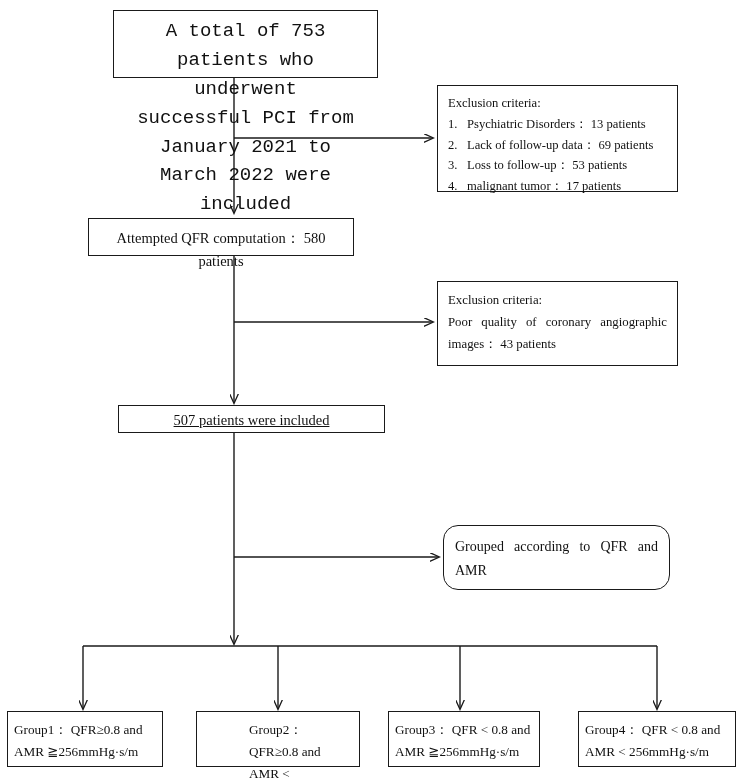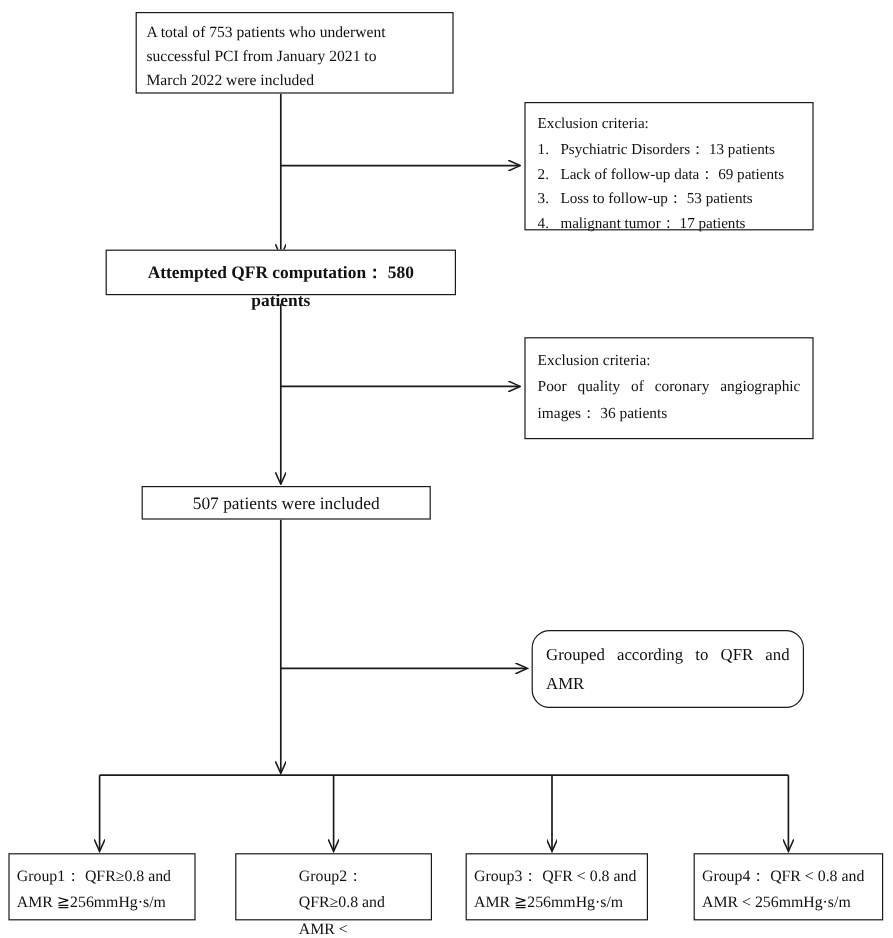--- a/index.html
+++ b/index.html
@@ -20,37 +20,37 @@
     border:1.4px solid #1a1a1a;
     background:#ffffff;
     font-size:14.5px;
     line-height:1.62;
     color:#111111;
   }
   .node .inner{padding:5px 9px;}
 
   
   #n-enrolled{left:113px;top:10px;width:265px;height:68px;}
-  #n-enrolled .inner{text-align:left;padding:6px 8px;font-size:13px;line-height:1.52;}
+  #n-enrolled .inner{text-align:center;padding:6px 8px;font-size:19px;line-height:1.52;font-family:Liberation Mono, monospace;}
 
   #n-excl1{left:437px;top:85px;width:241px;height:107px;}
   #n-excl1 .inner{padding:7px 10px;font-size:12.6px;line-height:1.62;}
   #n-excl1 .hdr{display:block;margin-bottom:1px;}
   ol.crit{margin:0;padding:0;list-style:none;}
   ol.crit li{display:flex;gap:4px;white-space:nowrap;}
   ol.crit li .num{width:15px;flex:none;}
 
-  #n-qfr{left:88px;top:208px;width:292px;height:38px;font-weight:bold;}
+  #n-qfr{left:88px;top:218px;width:266px;height:38px;}
   #n-qfr .inner{text-align:center;padding:8px 8px;font-size:14.5px;}
 
   #n-excl2{left:437px;top:281px;width:241px;height:85px;}
   #n-excl2 .inner{padding:7px 10px;font-size:12.8px;line-height:1.72;}
   #n-excl2 .just{text-align:justify;text-align-last:left;}
 
-  #n-included{left:118px;top:405px;width:241px;height:28px;}
+  #n-included{left:118px;top:405px;width:267px;height:28px;text-decoration:underline;}
   #n-included .inner{text-align:center;padding:3px 6px;font-size:14.5px;}
 
   #n-grouped{left:443px;top:525px;width:227px;height:65px;border-radius:15px;}
   #n-grouped .inner{padding:9px 11px;font-size:14px;line-height:1.68;text-align:justify;text-align-last:left;}
 
   .grp{top:711px;height:56px;}
   .grp .inner{padding:7px 6px;font-size:13.2px;line-height:1.65;text-align:left;}
   #g1{left:7px;width:156px;}
   #g2{left:196px;width:164px;padding-left:46px;}
   #g3{left:388px;width:152px;}
@@ -124,21 +124,21 @@
     </div>
   </div>
 
   <div class="node" id="n-qfr">
     <div class="inner">Attempted QFR computation： 580 patients</div>
   </div>
 
   <div class="node" id="n-excl2">
     <div class="inner">
       <div>Exclusion criteria:</div>
-      <div class="just">Poor quality of coronary angiographic images： 36 patients</div>
+      <div class="just">Poor quality of coronary angiographic images： 43 patients</div>
     </div>
   </div>
 
   <div class="node" id="n-included">
     <div class="inner">507 patients were included</div>
   </div>
 
   <div class="node" id="n-grouped">
     <div class="inner">Grouped according to QFR and AMR</div>
   </div>

